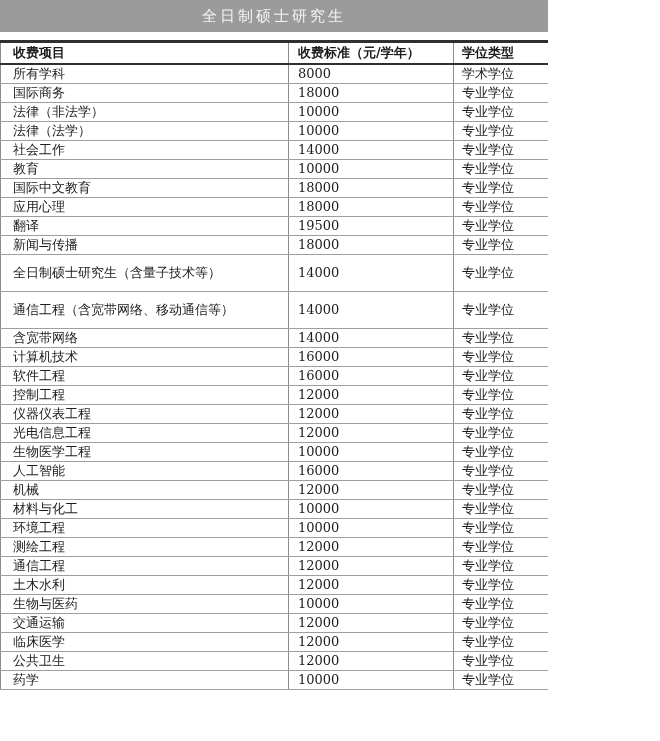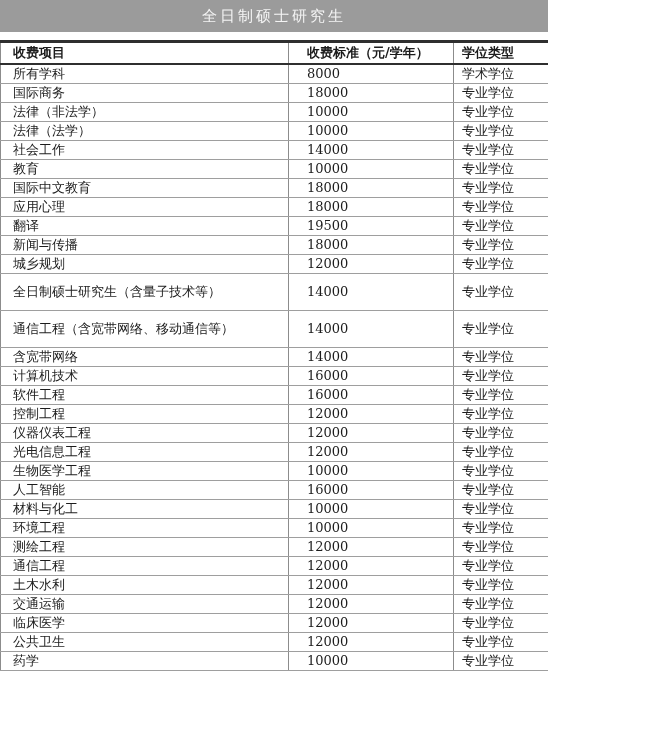--- a/index.html
+++ b/index.html
@@ -56,21 +56,21 @@
   table.fees tr.tall td {
     height: 34px;
   }
   table.fees th, table.fees td {
     border-left: 1px solid #8c8c8c;
   }
   table.fees th:last-child, table.fees td:last-child {
     border-right: 1px solid #7f1d1d;
   }
   table.fees th:nth-child(1), table.fees td:nth-child(1) { padding-left: 12px; }
-  table.fees th:nth-child(2), table.fees td:nth-child(2) { padding-left: 18px; }
+  table.fees th:nth-child(2), table.fees td:nth-child(2) { padding-left: 9px; }
   table.fees th:nth-child(3), table.fees td:nth-child(3) { padding-left: 8px; }
   col.c1 { width: 288px; }
   col.c2 { width: 165px; }
   col.c3 { width: 207px; }
 </style>
 </head>
 <body>
 
 <div class="page">
 
@@ -136,25 +136,20 @@
           <tr>
             <td>翻译</td>
             <td>19500</td>
             <td>专业学位</td>
           </tr>
           <tr>
             <td>新闻与传播</td>
             <td>18000</td>
             <td>专业学位</td>
           </tr>
-          <tr>
-            <td>城乡规划</td>
-            <td>12000</td>
-            <td>专业学位</td>
-          </tr>
           <tr class="tall">
             <td>全日制硕士研究生（含量子技术等）</td>
             <td>14000</td>
             <td>专业学位</td>
           </tr>
           <tr class="tall">
             <td>通信工程（含宽带网络、移动通信等）</td>
             <td>14000</td>
             <td>专业学位</td>
           </tr>
@@ -192,20 +187,25 @@
             <td>生物医学工程</td>
             <td>10000</td>
             <td>专业学位</td>
           </tr>
           <tr>
             <td>人工智能</td>
             <td>16000</td>
             <td>专业学位</td>
           </tr>
           <tr>
+            <td>机械</td>
+            <td>12000</td>
+            <td>专业学位</td>
+          </tr>
+          <tr>
             <td>材料与化工</td>
             <td>10000</td>
             <td>专业学位</td>
           </tr>
           <tr>
             <td>环境工程</td>
             <td>10000</td>
             <td>专业学位</td>
           </tr>
           <tr>
@@ -214,20 +214,25 @@
             <td>专业学位</td>
           </tr>
           <tr>
             <td>通信工程</td>
             <td>12000</td>
             <td>专业学位</td>
           </tr>
           <tr>
             <td>土木水利</td>
             <td>12000</td>
+            <td>专业学位</td>
+          </tr>
+          <tr>
+            <td>生物与医药</td>
+            <td>10000</td>
             <td>专业学位</td>
           </tr>
           <tr>
             <td>交通运输</td>
             <td>12000</td>
             <td>专业学位</td>
           </tr>
           <tr>
             <td>临床医学</td>
             <td>12000</td>

